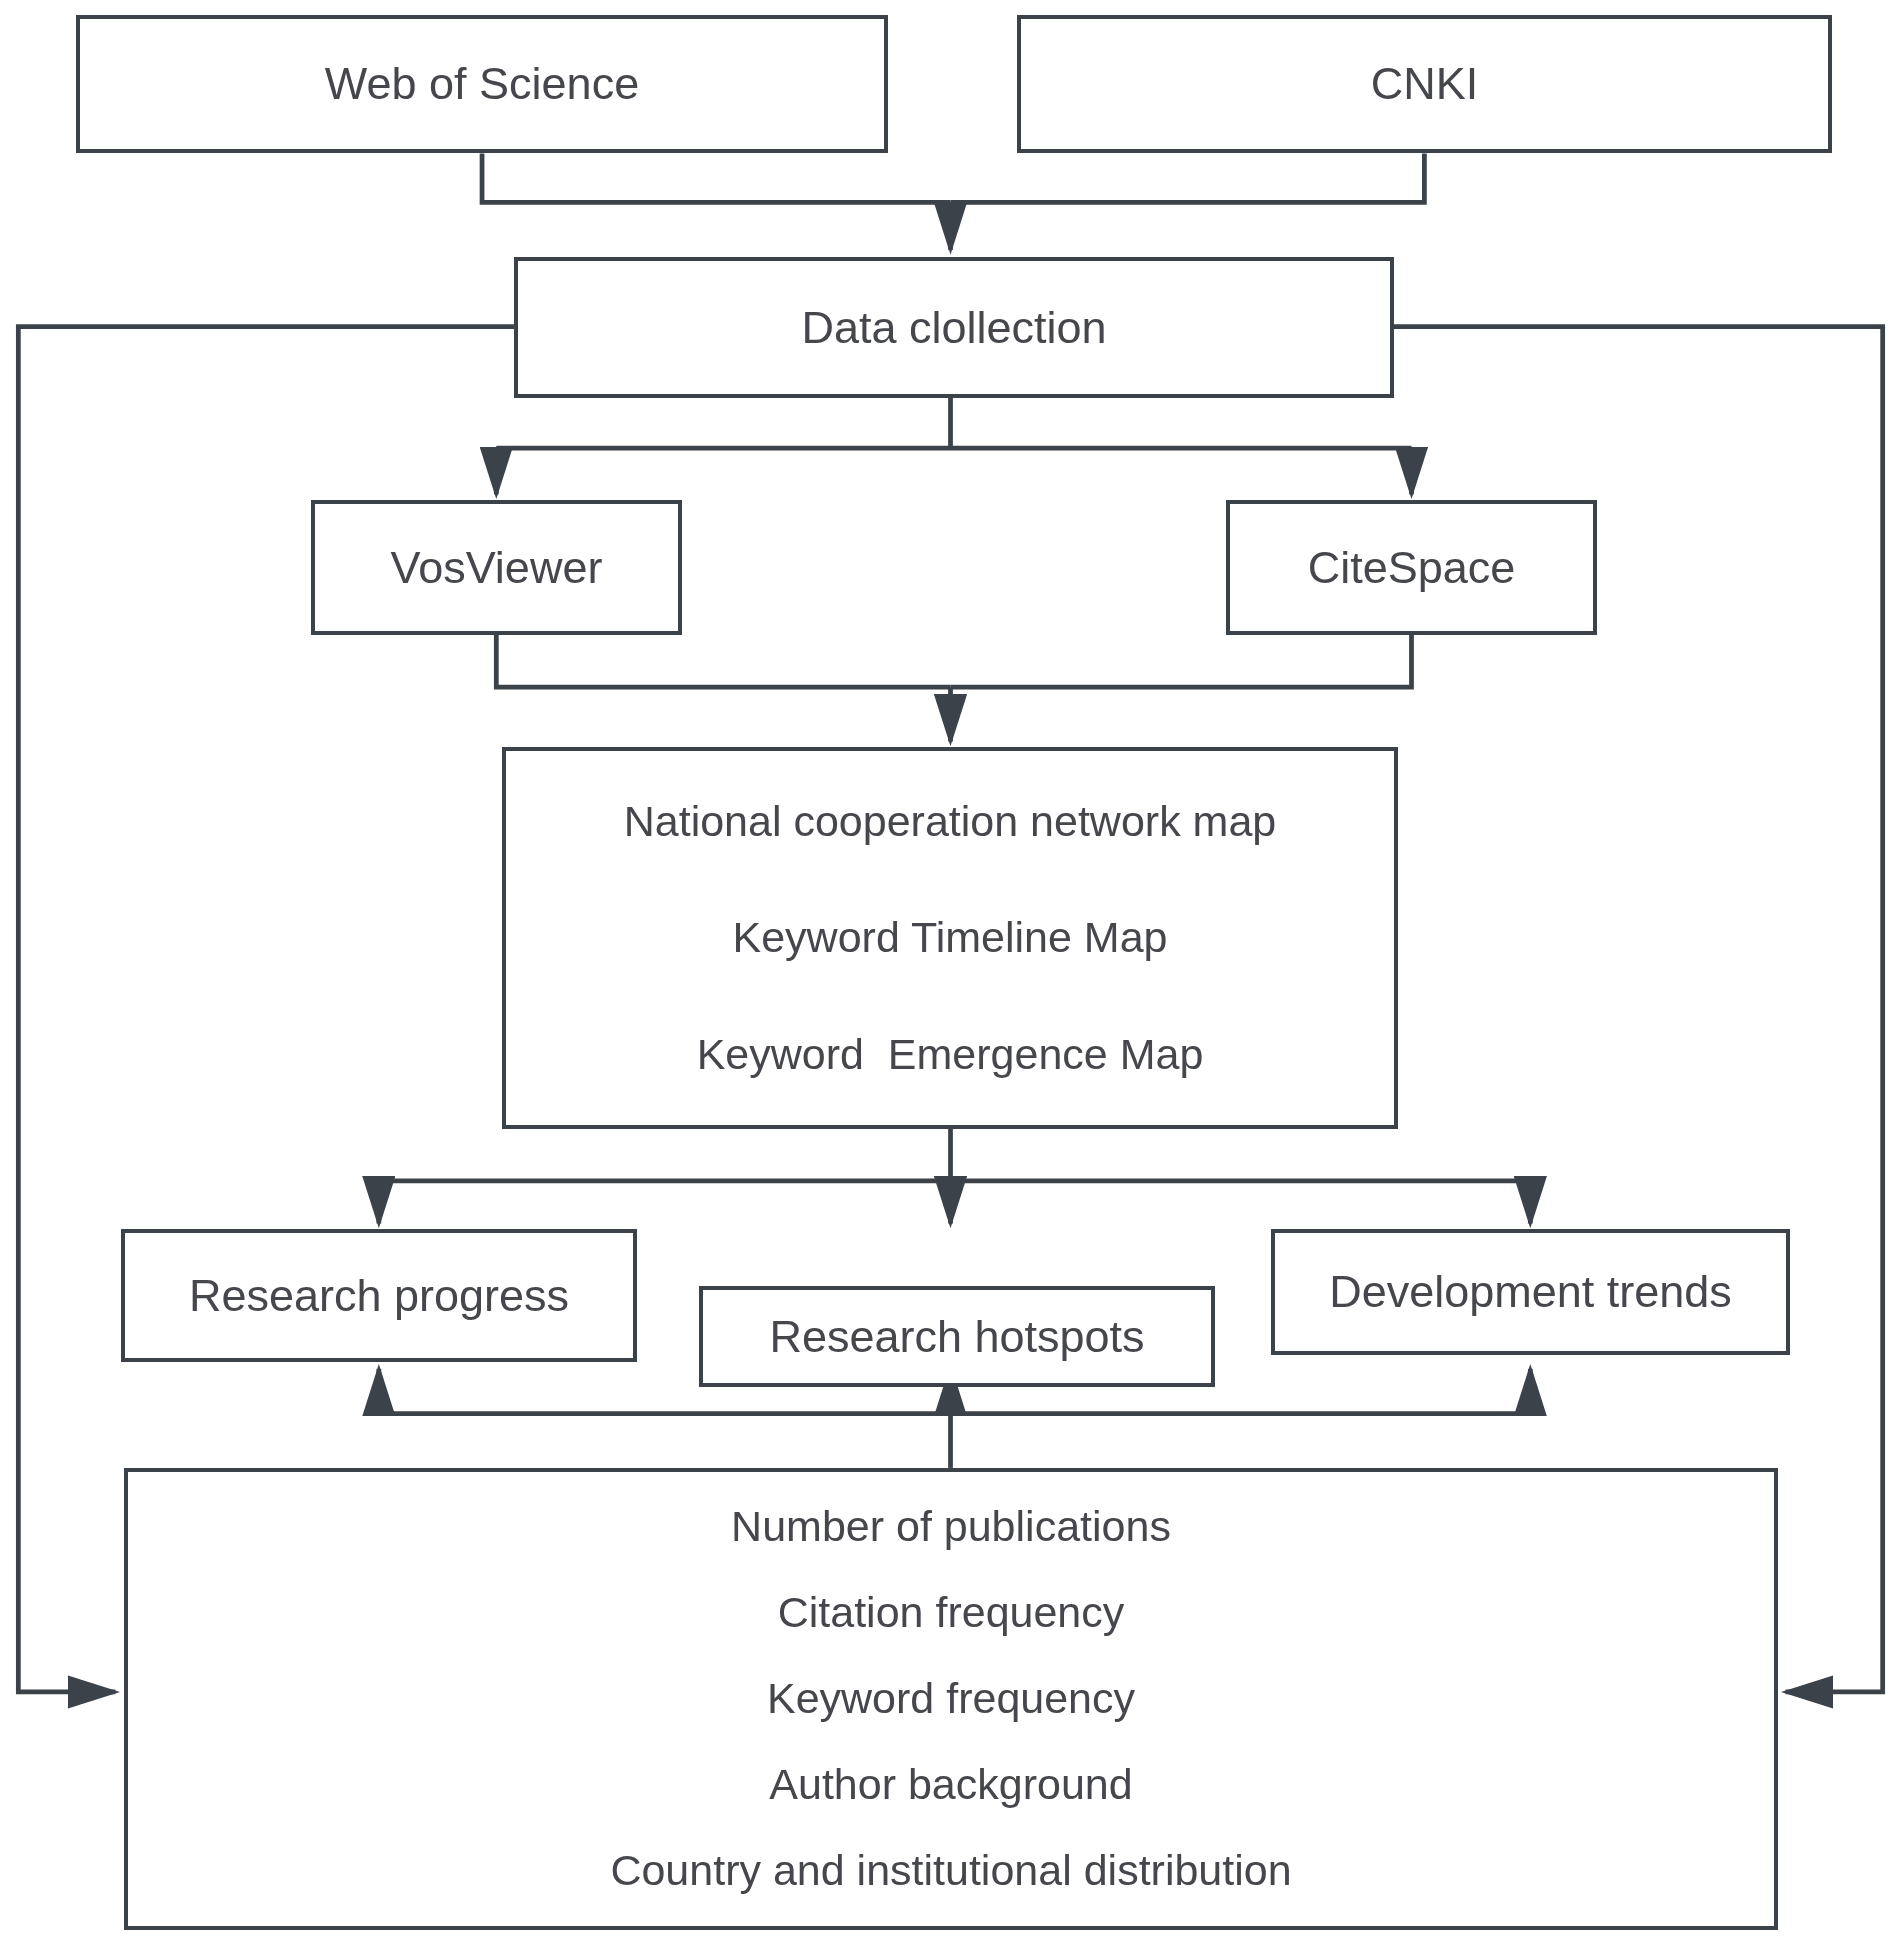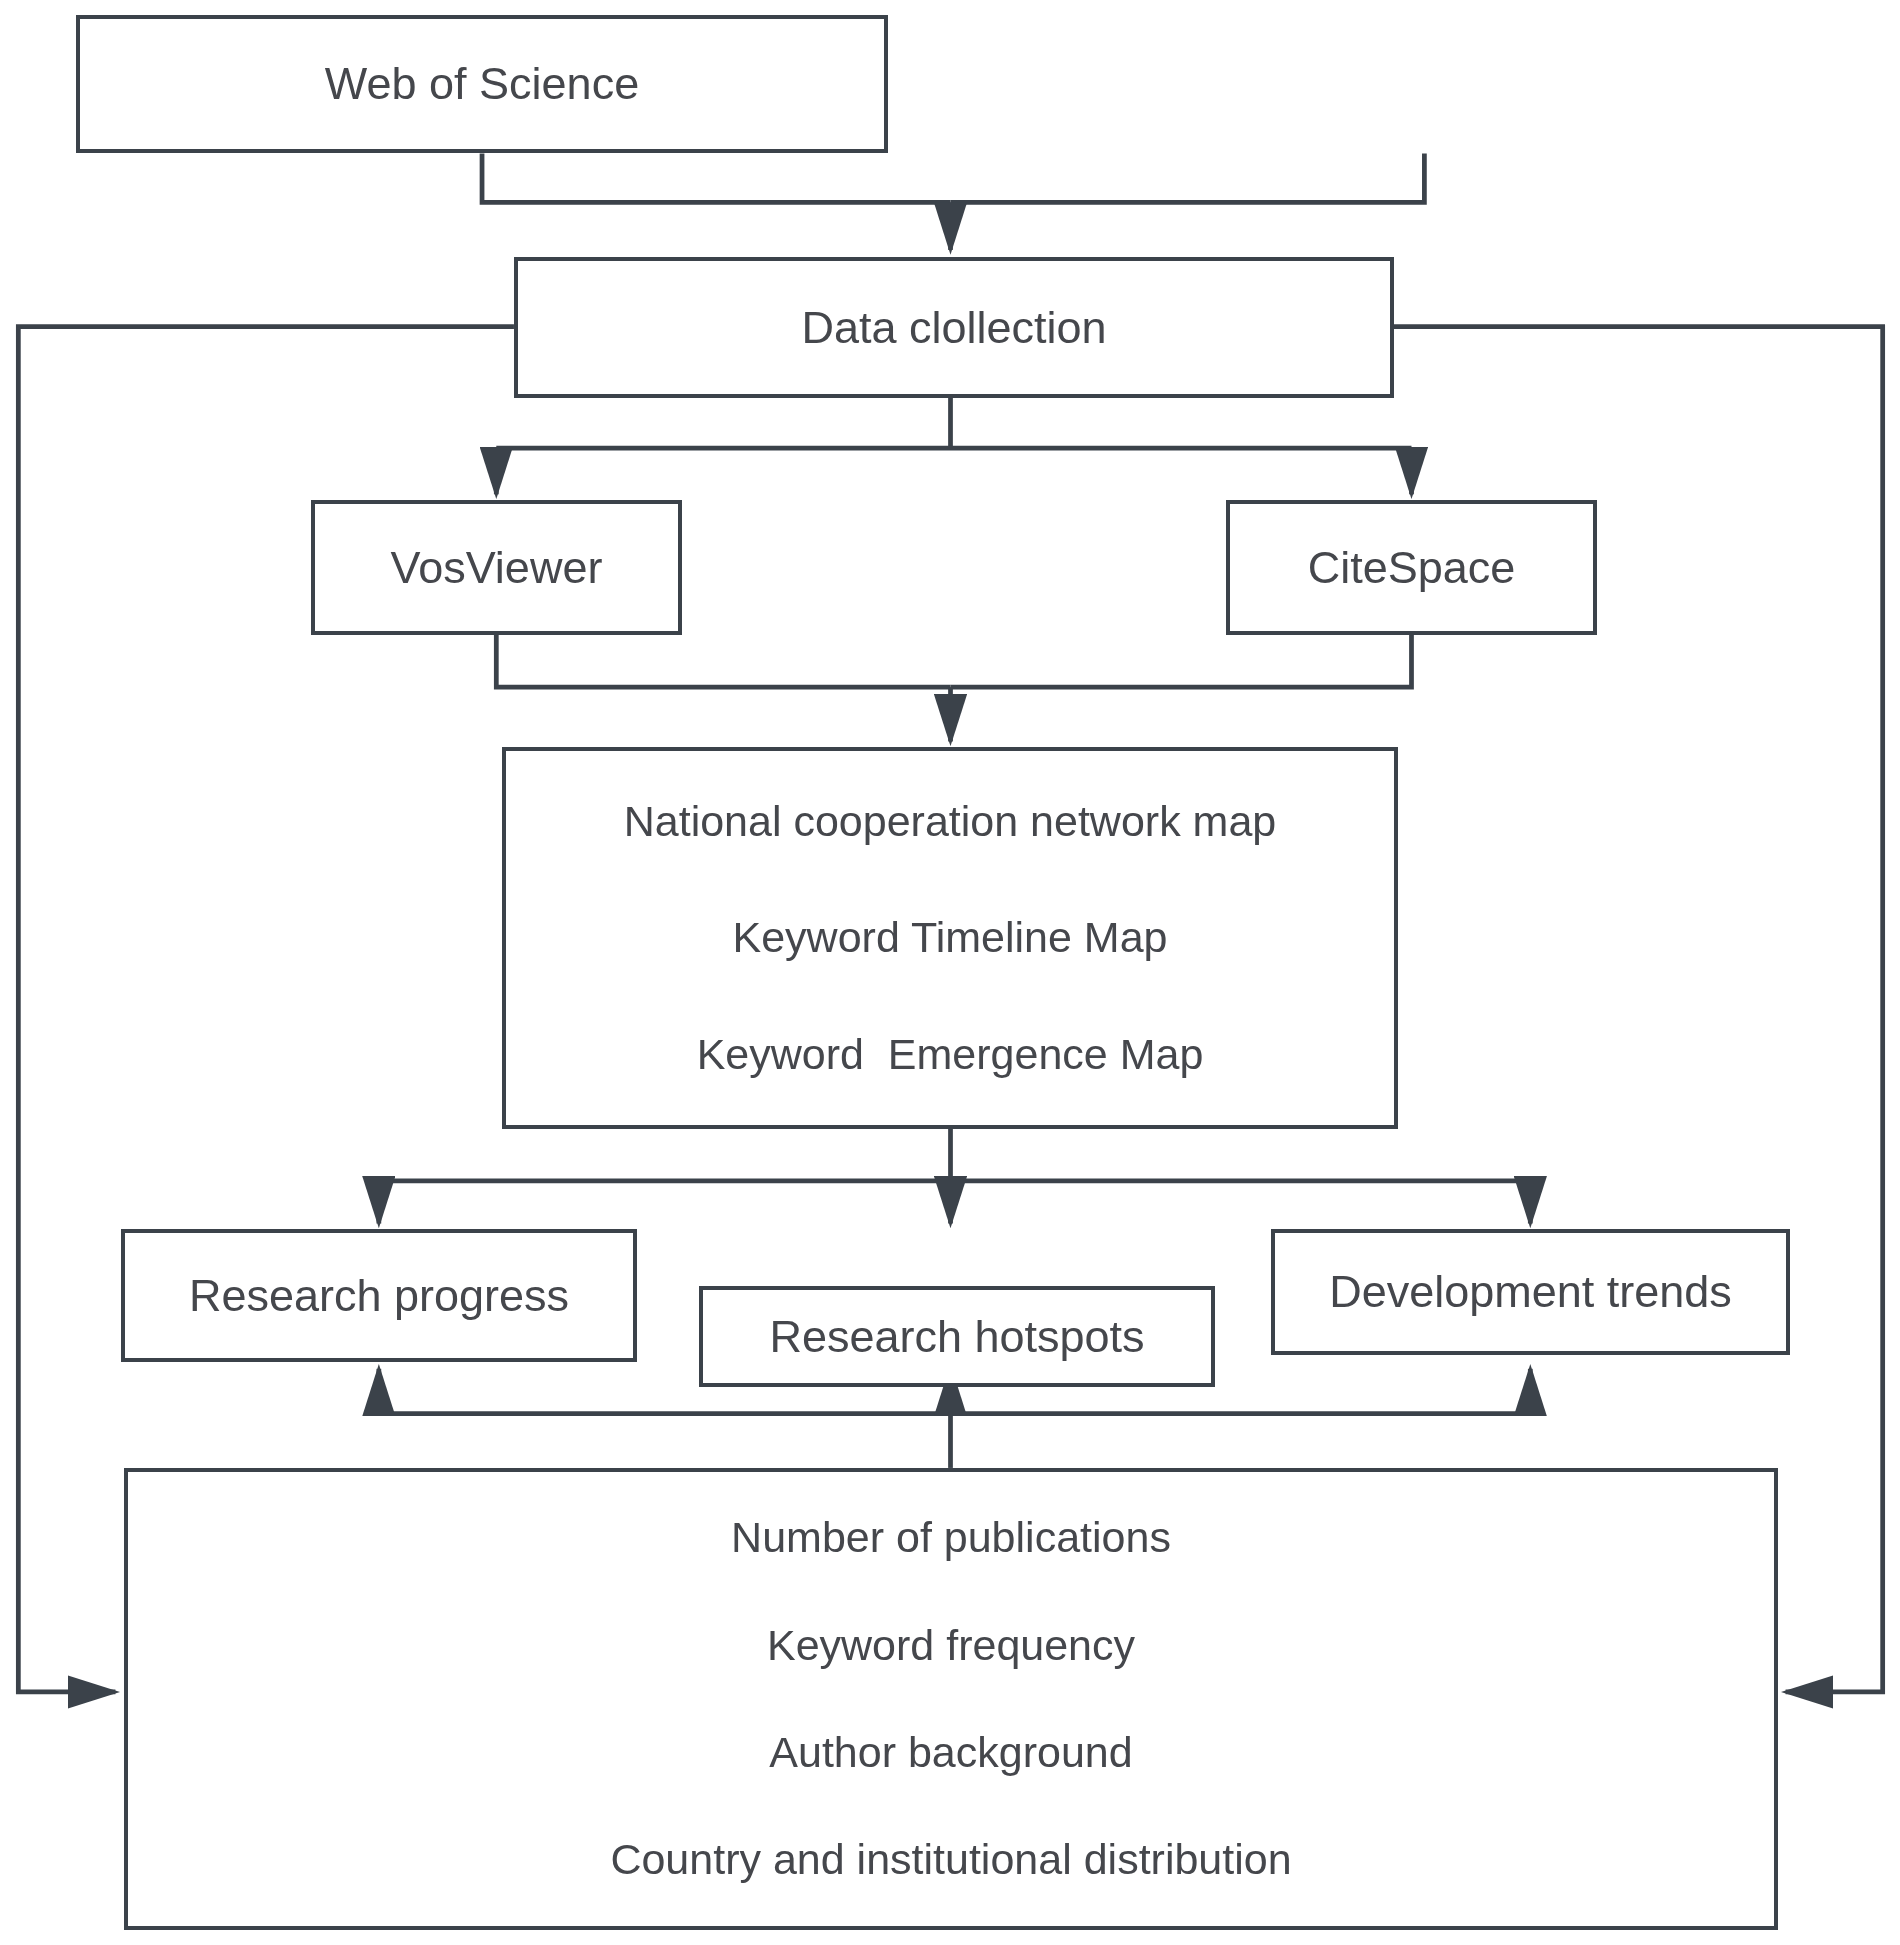--- a/index.html
+++ b/index.html
@@ -68,20 +68,23 @@
 
       <polyline points="757,481 27,481 27,2492 170,2492" marker-end="url(#arrow)"></polyline>
       <polyline points="2053,481 2773,481 2773,2492 2630,2492" marker-end="url(#arrow)"></polyline>
     </g>
   </svg>
 
   <div class="node" id="n-wos">
     <span class="lbl">Web of Science</span>
   </div>
 
+  <div class="node" id="n-cnki">
+    <span class="lbl">CNKI</span>
+  </div>
 
   <div class="node" id="n-data">
     <span class="lbl">Data clollection</span>
   </div>
 
   <div class="node" id="n-vos">
     <span class="lbl">VosViewer</span>
   </div>
 
   <div class="node" id="n-cite">
@@ -101,19 +104,20 @@
   <div class="node" id="n-hotspots">
     <span class="lbl">Research hotspots</span>
   </div>
 
   <div class="node" id="n-trends">
     <span class="lbl">Development trends</span>
   </div>
 
   <div class="node multi" id="n-metrics">
     <div class="lbl">Number of publications</div>
+    <div class="lbl">Citation frequency</div>
     <div class="lbl">Keyword frequency</div>
     <div class="lbl">Author background</div>
     <div class="lbl">Country and institutional distribution</div>
   </div>
 
 </div>
 
 
 </body></html>

